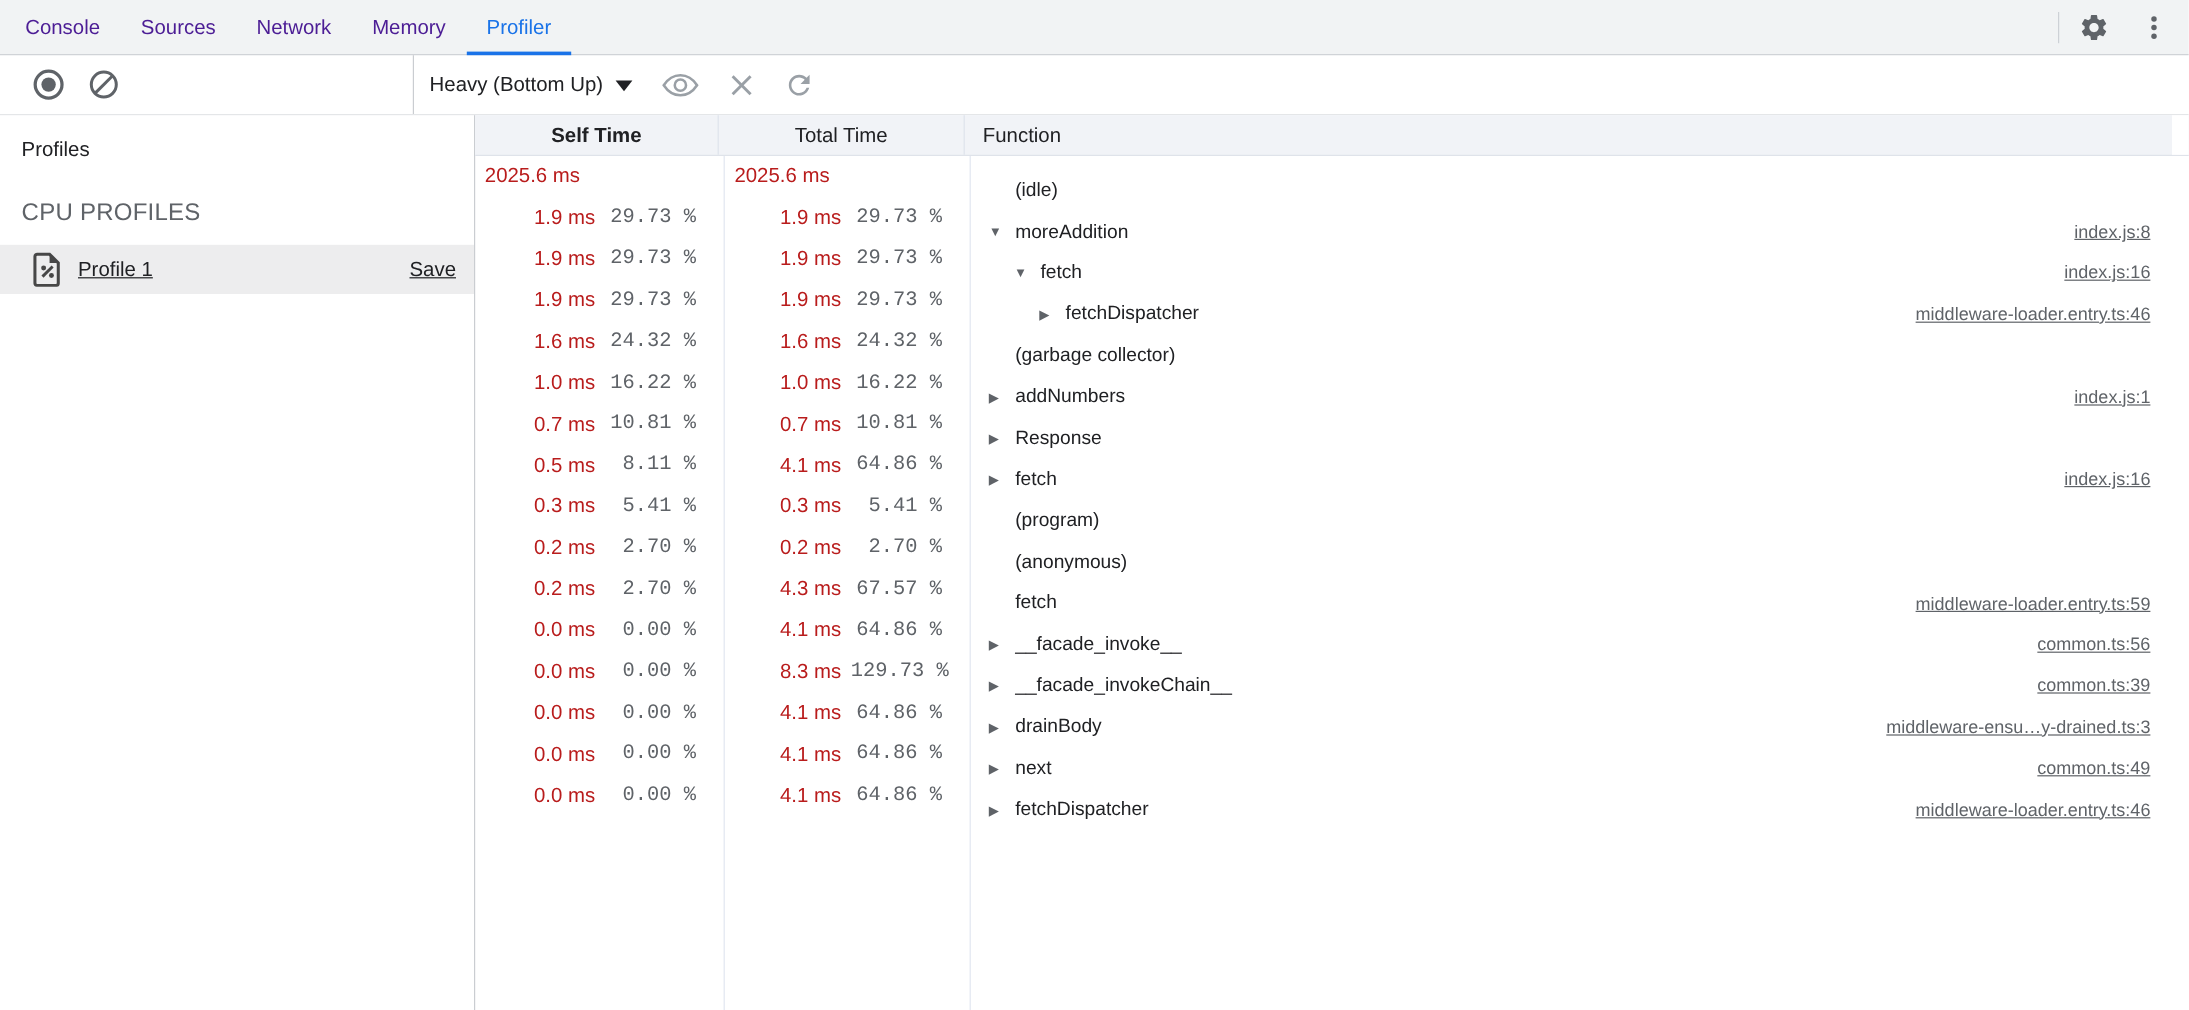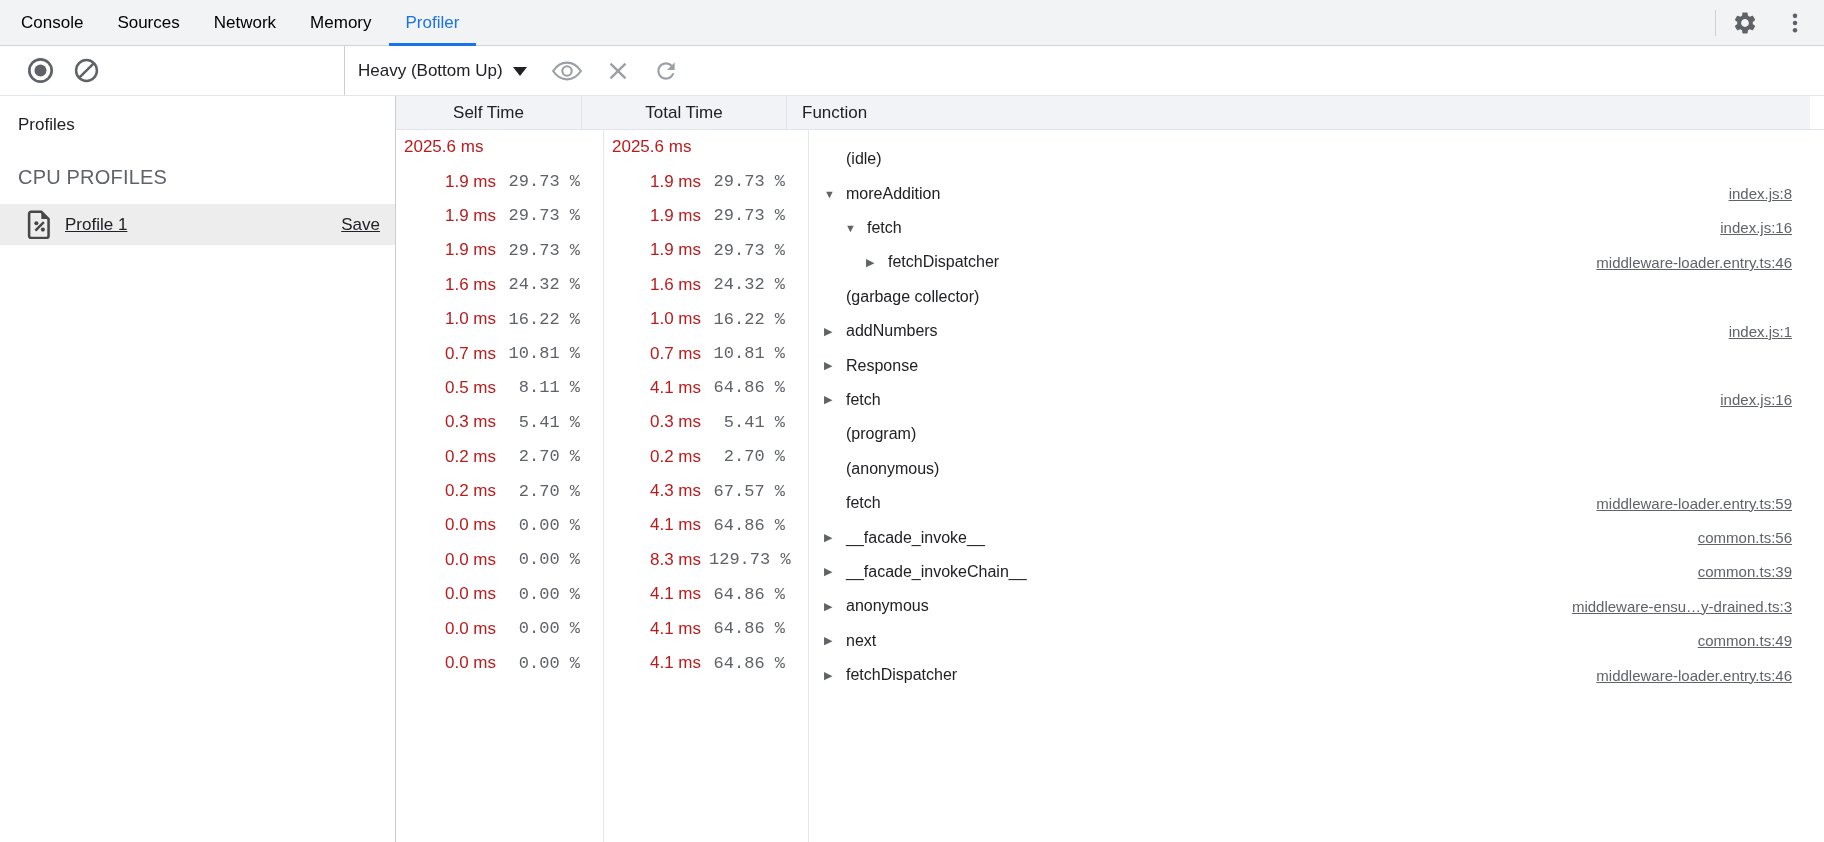--- a/index.html
+++ b/index.html
@@ -14,21 +14,21 @@
 
   
   .tabbar {
     height: 46px; flex: none; background: #f1f3f4;
     border-bottom: 1px solid #d0d3d7;
     display: flex; align-items: stretch;
   }
   .tabs { display: flex; padding-left: 4px; }
   .tab {
     position: relative; display: flex; align-items: center;
-    padding: 0 17px; font-size: 17px; color: #000000; cursor: pointer;
+    padding: 0 17px; font-size: 17px; color: #4c1d95; cursor: pointer;
     white-space: nowrap;
   }
   .tab.active { color: #1a73e8; }
   .tab.active::after {
     content: ""; position: absolute; left: 0; right: 0; bottom: -1px;
     height: 3px; background: #1a73e8;
   }
   .tabbar-right { margin-left: auto; display: flex; align-items: center; padding-right: 16px; }
   .tabbar-divider { width: 1px; height: 26px; background: #cdd1d6; margin-right: 16px; }
   .iconbtn { display: flex; align-items: center; justify-content: center; cursor: pointer; }
@@ -73,21 +73,21 @@
   
   .grid { flex: 1; position: relative; min-width: 0; }
   .grid-header {
     height: 34px; display: flex; background: #f1f3f7;
     border-bottom: 1px solid #dfe3ea;
   }
   .hcell {
     font-size: 17px; color: #202124; display: flex; align-items: center;
     justify-content: center; border-right: 1px solid #dee3ec; cursor: pointer;
   }
-  .hcell.c-self { width: 186px; flex: none; }
+  .hcell.c-self { width: 203px; flex: none; font-weight: bold; }
   .hcell.c-total { width: 205px; flex: none; }
   .hcell.c-fn { flex: 1; justify-content: flex-start; padding-left: 15px; border-right: none; }
   .hgutter { width: 14px; flex: none; background: #ffffff; }
 
   .grid-body { position: absolute; top: 34px; left: 0; right: 0; bottom: 0; overflow: hidden; }
   .col-line { position: absolute; top: 0; bottom: 0; width: 1px; background: #e2e7f0; z-index: 0; }
   .col-line.l1 { left: 207px; }
   .col-line.l2 { left: 412px; }
 
   .row { display: flex; height: 34.4px; align-items: center; position: relative; z-index: 1; cursor: default; }
@@ -406,21 +406,21 @@
             <div class="cell-self">
               <span class="ms">0.0 ms</span>
               <span class="pct">0.00 %</span>
             </div>
             <div class="cell-total">
               <span class="ms">4.1 ms</span>
               <span class="pct">64.86 %</span>
             </div>
             <div class="cell-fn">
               <span class="arrow" style="margin-left: 0px;">▶</span>
-              <span class="function-name">anonymous</span>
+              <span class="function-name">drainBody</span>
               <span class="srclink">middleware-ensu…y-drained.ts:3</span>
             </div>
           </div>
           <div class="row">
             <div class="cell-self">
               <span class="ms">0.0 ms</span>
               <span class="pct">0.00 %</span>
             </div>
             <div class="cell-total">
               <span class="ms">4.1 ms</span>

